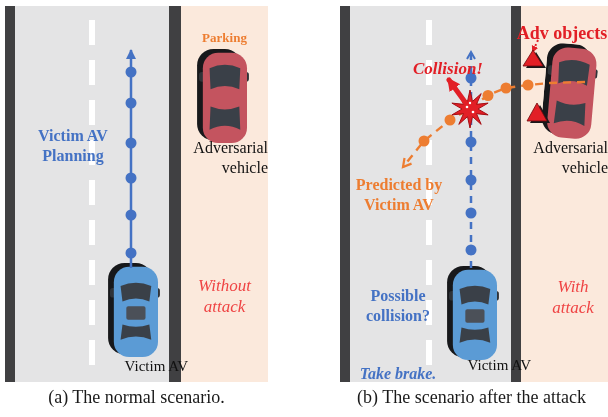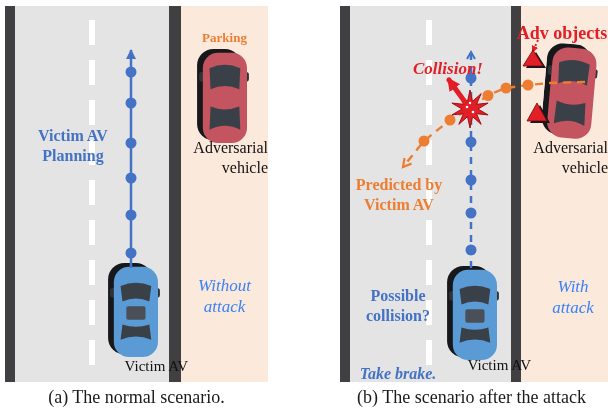--- a/index.html
+++ b/index.html
@@ -30,21 +30,21 @@
     background:repeating-linear-gradient(to bottom,var(--lane-line) 0px,var(--lane-line) 25px,transparent 25px,transparent 40px);
   }
   .car{position:absolute;z-index:3;}
   .traj{position:absolute;left:0;top:0;z-index:4;pointer-events:none;}
   .lbl{position:absolute;z-index:5;text-align:center;white-space:pre-line;line-height:1.22;}
   .blue-b{color:var(--planning-blue);font-weight:bold;font-size:16px;}
   .orange-b{color:var(--prediction-orange);font-weight:bold;font-size:16px;}
   .red-bi{color:var(--alert-red);font-weight:bold;font-style:italic;font-size:17px;}
   .red-b{color:var(--alert-red);font-weight:bold;font-size:18px;}
   .blue-bi{color:var(--planning-blue);font-weight:bold;font-style:italic;font-size:16px;}
-  .black-i{color:#3b82f6;font-style:italic;font-size:17px;}
+  .black-i{color:#ef4444;font-style:italic;font-size:17px;}
   .black-r{color:#111;font-size:15px;text-align:right;}
   .caption{
     position:absolute;top:387px;z-index:6;color:var(--caption-text);
     font-size:18px;white-space:nowrap;
   }
   #caption-a{left:0;width:273px;text-align:center;}
   #caption-b{left:357px;width:300px;text-align:left;}
 </style>
 </head>
 <body>

